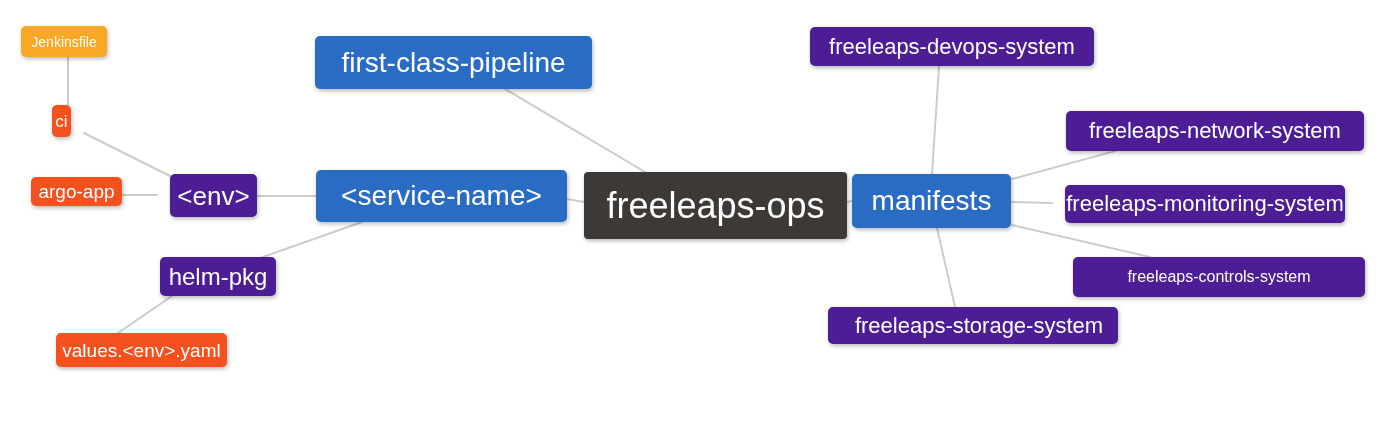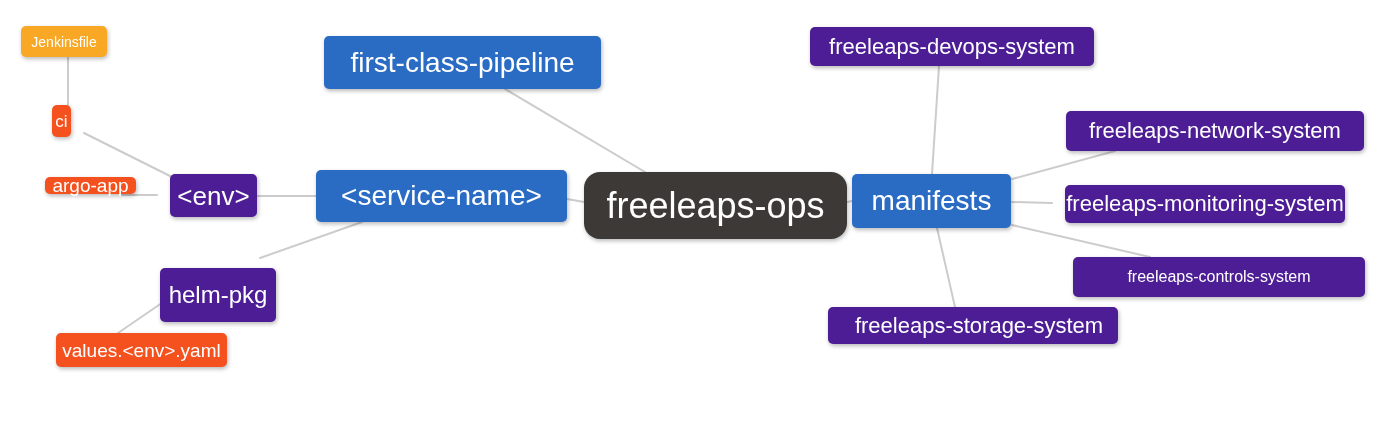--- a/index.html
+++ b/index.html
@@ -37,21 +37,21 @@
     box-shadow: 1px 2px 4px rgba(0,0,0,0.28);
     white-space: nowrap;
     cursor: pointer;
     box-sizing: border-box;
     line-height: 1;
   }
   .node.blue   { background: #2a6bc4; }
   .node.green  { background: #4c1d95; margin-left: 13px; }
   .node.orange { background: #f9a825; }
   .node.red    { background: #f4511e; }
-  .node.dark   { background: #3d3936; border-radius: 16px; }
+  .node.dark   { background: #3d3936; border-radius: 4px; }
 </style>
 </head>
 <body>
 
 <div class="canvas">
 
   <svg class="edge-layer" viewBox="0 0 1390 421" xmlns="http://www.w3.org/2000/svg">
     <line x1="68" y1="57" x2="68" y2="105"></line>
     <line x1="84" y1="133" x2="172" y2="177"></line>
     <line x1="122" y1="195" x2="157" y2="195"></line>
@@ -65,29 +65,29 @@
     <line x1="1012" y1="179" x2="1115" y2="151"></line>
     <line x1="1012" y1="202" x2="1052" y2="203"></line>
     <line x1="1012" y1="225" x2="1150" y2="257"></line>
     <line x1="937" y1="228" x2="955" y2="307"></line>
   </svg>
 
   <div class="node orange" style="left:21px; top:26px; width:86px; height:31px; font-size:14px;text-align:center;">Jenkinsfile</div>
 
   <div class="node red" style="left:52px; top:105px; width:19px; height:32px; font-size:17px;">ci</div>
 
-  <div class="node red" style="left:45px; top:177px; width:91px; height:17px; font-size:19px;">argo-app</div>
+  <div class="node red" style="left:31px; top:177px; width:91px; height:29px; font-size:19px;">argo-app</div>
 
   <div class="node green" style="left:157px; top:174px; width:87px; height:43px; font-size:26px;">&lt;env&gt;</div>
 
-  <div class="node green" style="left:147px; top:268px; width:116px; height:54px; font-size:24px;">helm-pkg</div>
+  <div class="node green" style="left:147px; top:257px; width:116px; height:39px; font-size:24px;">helm-pkg</div>
 
   <div class="node red" style="left:8px; top:333px; width:171px; height:34px; font-size:19px;margin-left:48px;">values.&lt;env&gt;.yaml</div>
 
-  <div class="node blue" style="left:315px; top:36px; width:277px; height:53px; font-size:28px;margin-left:9px;">first-class-pipeline</div>
+  <div class="node blue" style="left:315px; top:36px; width:277px; height:53px; font-size:28px;">first-class-pipeline</div>
 
   <div class="node blue" style="left:316px; top:170px; width:251px; height:52px; font-size:28px;">&lt;service-name&gt;</div>
 
   <div class="node dark" style="left:584px; top:172px; width:263px; height:67px; font-size:36px;">freeleaps-ops</div>
 
   <div class="node blue" style="left:852px; top:174px; width:159px; height:54px; font-size:28px;">manifests</div>
 
   <div class="node green" style="left:797px; top:27px; width:284px; height:39px; font-size:22px;">freeleaps-devops-system</div>
 
   <div class="node green" style="left:1053px; top:111px; width:298px; height:40px; font-size:22px;">freeleaps-network-system</div>

